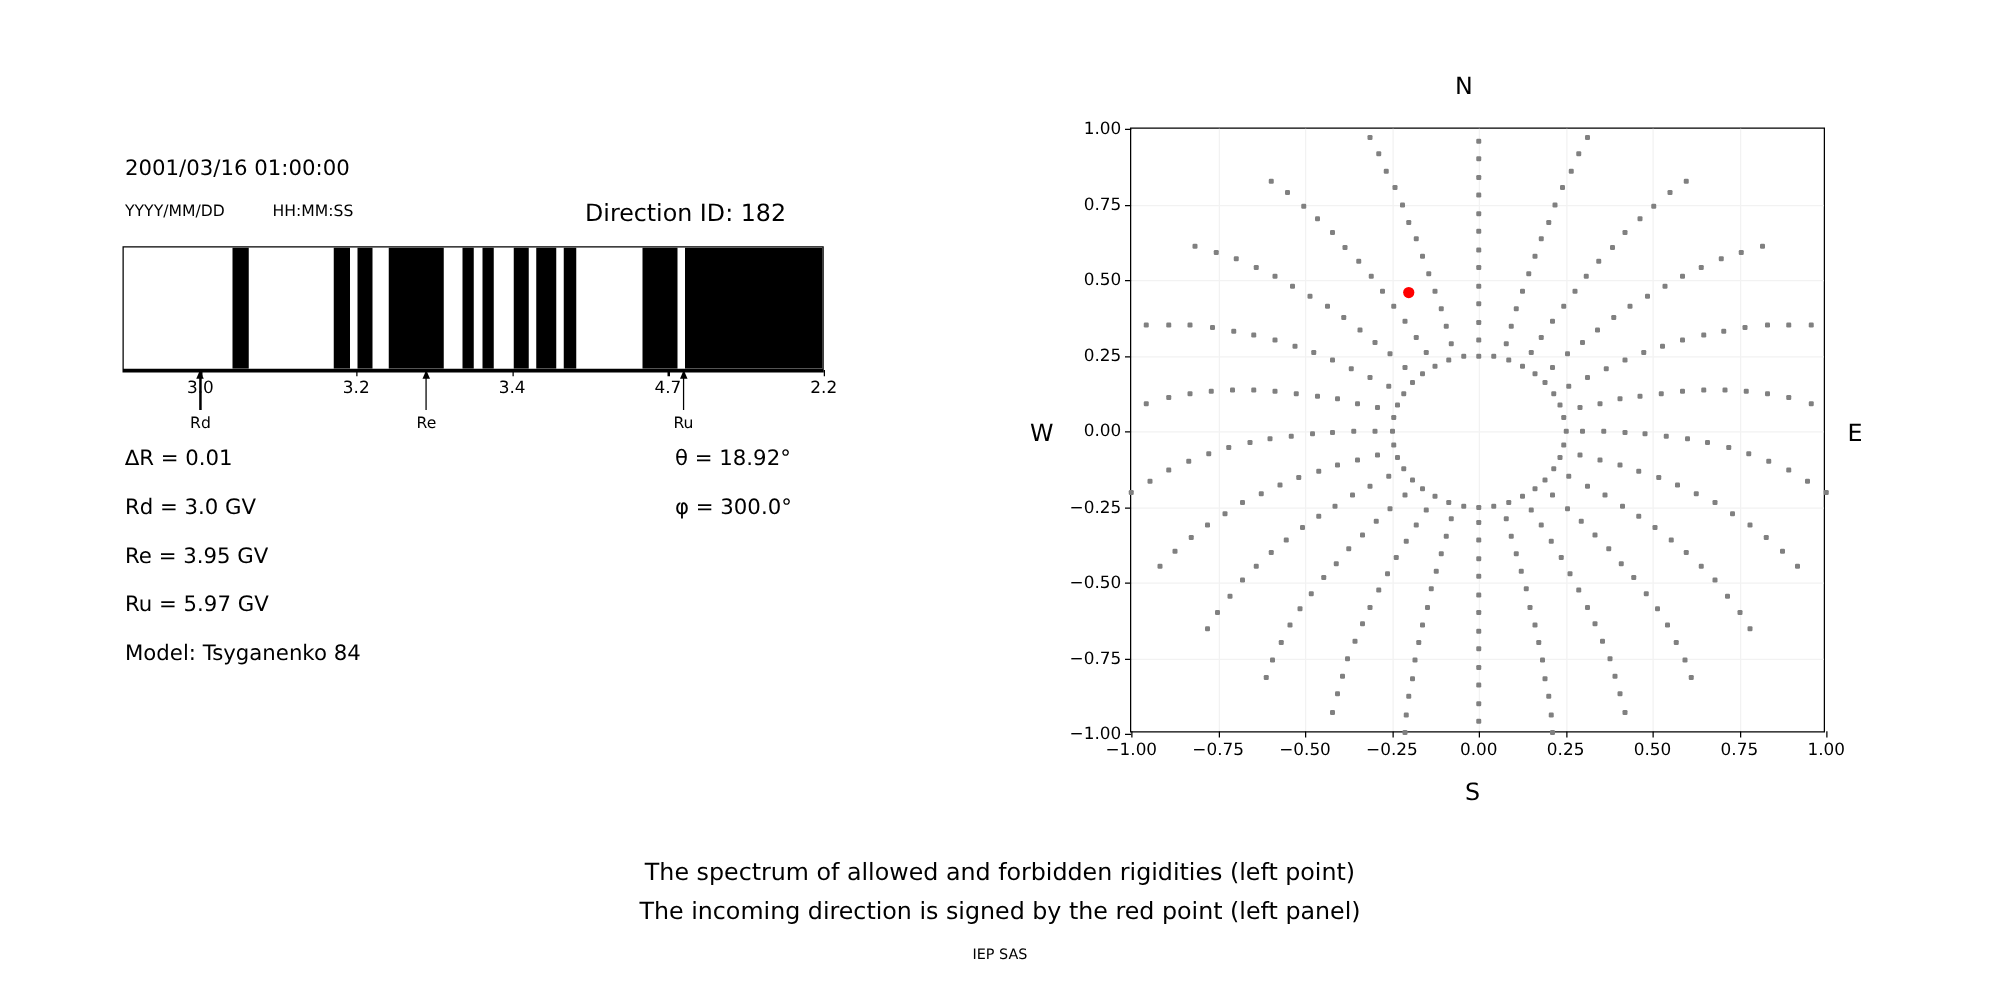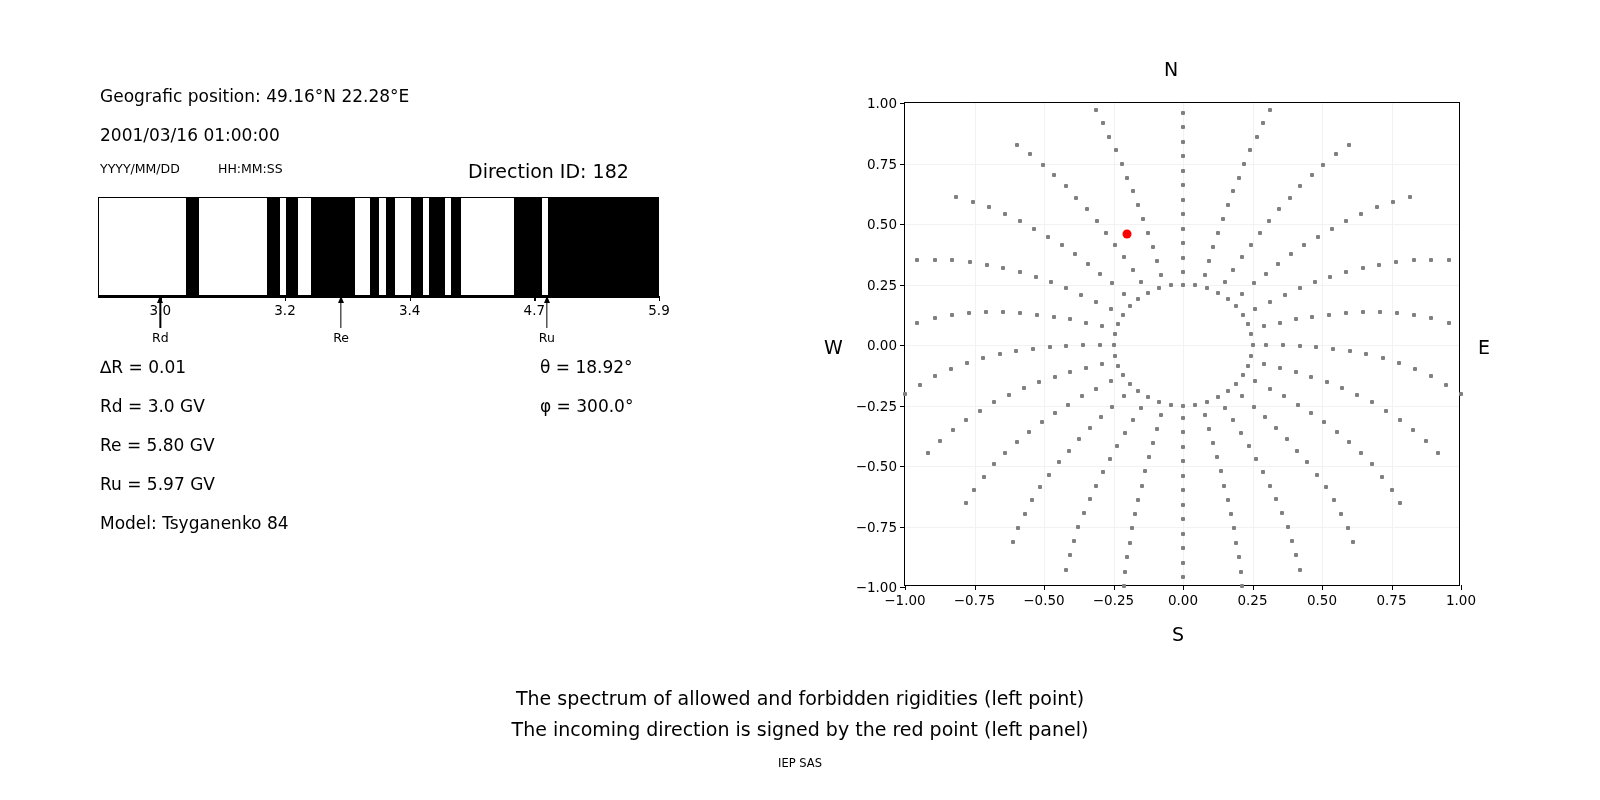--- a/index.html
+++ b/index.html
@@ -76,21 +76,20 @@
                 font-size:19px;white-space:nowrap;}
   #caption-1{left:0;top:687px;}
   #caption-2{left:0;top:718px;}
   #footer-credit{left:0;top:756px;width:100%;text-align:center;font-size:11.5px;}
 </style>
 </head>
 <body>
 
 <div class="abs" id="left-panel">
 
-  <div class="abs info-line" id="geo-position">Geografic position: 49.16°N 22.28°E</div>
 
   <div class="abs info-line" id="datetime">2001/03/16 01:00:00</div>
 
   <div class="abs" id="fmt-date">YYYY/MM/DD</div>
 
   <div class="abs" id="fmt-time">HH:MM:SS</div>
 
   <div class="abs" id="direction-id">Direction ID: 182</div>
 
   <div class="abs" id="spectrum-wrap">
@@ -112,41 +111,41 @@
   <div class="abs" id="spectrum-axis">
       <div class="xtick" style="left: 62.3333px;"></div>
       <div class="xticklabel" style="left: 62.3333px;">3.0</div>
       <div class="xtick" style="left: 187px;"></div>
       <div class="xticklabel" style="left: 187px;">3.2</div>
       <div class="xtick" style="left: 311.667px;"></div>
       <div class="xticklabel" style="left: 311.667px;">3.4</div>
       <div class="xtick" style="left: 436.333px;"></div>
       <div class="xticklabel" style="left: 436.333px;">4.7</div>
       <div class="xtick" style="left: 561px;"></div>
-      <div class="xticklabel" style="left: 561px;">5.9</div>
+      <div class="xticklabel" style="left: 561px;">2.2</div>
       <div class="arrow-ann" style="left: 62.3333px; top: 0px;">
         <div class="shaft"></div>
         <div class="head"></div>
         <div class="alabel">Rd</div>
       </div>
       <div class="arrow-ann" style="left: 243.1px; top: 0px;">
         <div class="shaft"></div>
         <div class="head"></div>
         <div class="alabel">Re</div>
       </div>
       <div class="arrow-ann" style="left: 448.8px; top: 0px;">
         <div class="shaft"></div>
         <div class="head"></div>
         <div class="alabel">Ru</div>
       </div>
     </div>
 
   <div class="param" style="left:100px;top:357px;">∆R = 0.01</div>
   <div class="param" style="left:100px;top:396px;">Rd = 3.0 GV</div>
-  <div class="param" style="left:100px;top:435px;">Re = 5.80 GV</div>
+  <div class="param" style="left:100px;top:435px;">Re = 3.95 GV</div>
   <div class="param" style="left:100px;top:474px;">Ru = 5.97 GV</div>
   <div class="param" style="left:100px;top:513px;">Model: Tsyganenko 84</div>
   <div class="param" style="left:540px;top:357px;">θ = 18.92°</div>
   <div class="param" style="left:540px;top:396px;">φ = 300.0°</div>
 </div>
 
 <div class="abs" id="polar-panel">
   <div id="polar-axes">
       <div class="gridline v" style="left: 69.5px;"></div>
       <div class="gridline v" style="left: 139px;"></div>

